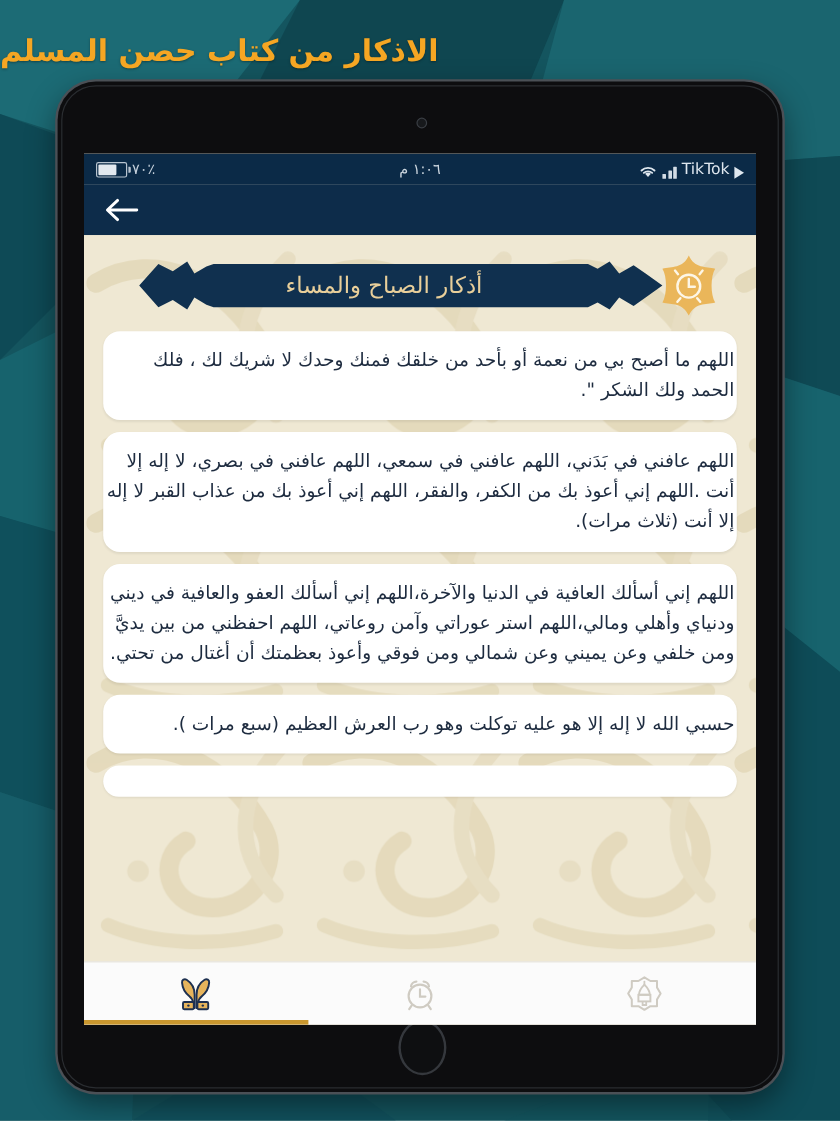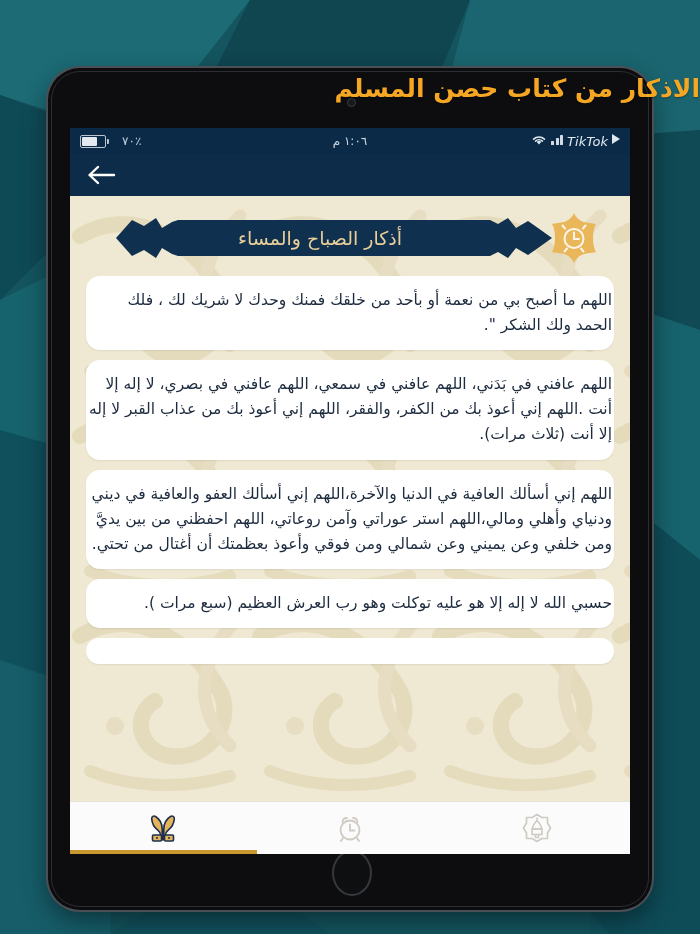--- a/index.html
+++ b/index.html
@@ -23,29 +23,28 @@
     position: absolute;
     pointer-events: none;
   }
 
   
   #promo-title {
     position: absolute;
     top: 28px;
     left: 0;
     width: 700px;
-    text-align: right;
+    text-align: left;
     color: #f5a623;
     font-size: 25px;
     font-weight: bold;
     direction: rtl;
     letter-spacing: 0px;
     text-shadow: 0 1px 2px rgba(0,0,0,.35);
     z-index: 6;
-    margin-top: 46px;
   }
 
   
   #device {
     position: absolute;
     left: 48px;
     top: 68px;
     width: 604px;
     height: 842px;
     background: #0d0d0f;
@@ -101,36 +100,35 @@
     height: 26px;
     flex: 0 0 26px;
     background: #0b2a47;
     color: #cfd8e2;
     display: flex;
     align-items: center;
     padding: 0 10px;
     font-size: 12.5px;
     position: relative;
   }
-  #status-left { display: flex; align-items: center; gap: 16px; }
+  #status-left { display: flex; align-items: center; gap: 4px; }
   #status-center {
     position: absolute;
     left: 0; right: 0;
     text-align: center;
     font-size: 12px;
     color: #cbd5de;
     direction: rtl;
   }
   #status-right {
     margin-left: auto;
     display: flex;
-    align-items: flex-start;
+    align-items: flex-end;
     gap: 4px;
     z-index: 2;
-    font-style: italic;
   }
   .battery-shell {
     width: 24px; height: 11px;
     border: 1.3px solid #b8c4d0;
     border-radius: 2px;
     position: relative;
     display: inline-block;
   }
   .battery-shell::after {
     content: "";

